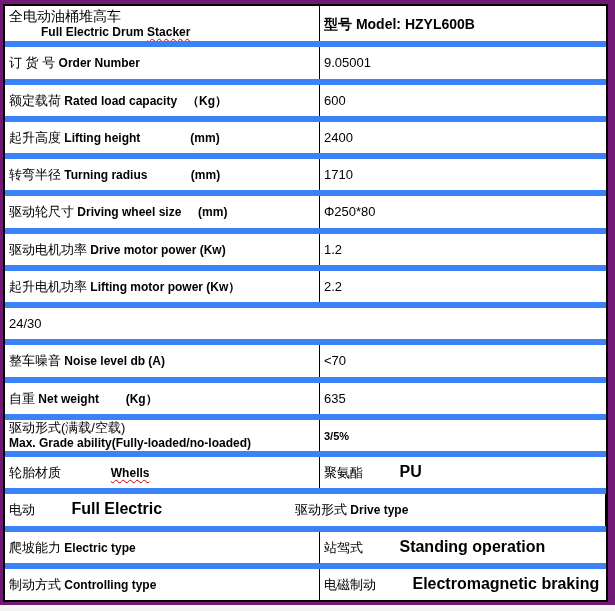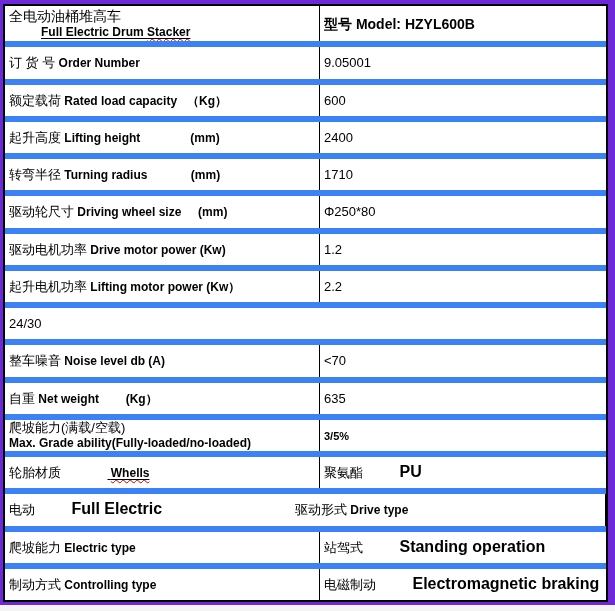--- a/index.html
+++ b/index.html
@@ -3,21 +3,21 @@
 <meta charset="utf-8">
 <style>
   html, body { margin: 0; padding: 0; }
   body {
     width: 615px; height: 611px;
     background: #ffffff;
     font-family: "Liberation Sans", sans-serif;
     color: #000;
     overflow: hidden;
   }
-  .page { position: relative; width: 615px; height: 611px; background: #6d28d9; }
+  .page { position: relative; width: 615px; height: 611px; background: #701a75; }
   .spec-table {
     position: absolute; left: 3px; top: 4px;
     width: 601px; height: 594px;
     border: 2px solid #000;
     display: flex; flex-direction: column;
     background: #fff;
   }
   .tr { display: flex; flex: 1; border-top: 6px solid #3b82f6; min-height: 0; }
   .tr:first-child { border-top: none; }
   .tr-header { flex: 1.13; }
@@ -29,21 +29,21 @@
   .td-value { flex: 1; }
   .zh { font-size: 13px; white-space: pre-wrap; }
   .en { font-weight: bold; font-size: 12px; white-space: pre-wrap; }
   .label-line, .value-line { display: block; line-height: 16px; }
   .en2 { display: block; line-height: 15px; }
   .zh + .en::before { content: " "; }
   .value-plain { font-size: 13px; font-weight: normal; }
   .tr.small-value .value-plain { font-size: 11px; font-weight: bold; }
   .vzh { font-size: 13px; }
   .ven { font-size: 16px; padding-left: 32px; }
-  .u { text-decoration: underline; text-decoration-thickness: 1px; text-underline-offset: 2px; padding-left: 32px; }
+  .u { text-decoration-thickness: 1px; text-underline-offset: 2px; padding-left: 32px; }
   .sp { text-decoration: underline wavy #cc0000; text-decoration-thickness: 1px; text-underline-offset: 2px; }
   .hdr-zh { font-size: 14px; line-height: 18px; display: block; }
   .hdr-model { font-size: 14px; font-weight: bold; }
   .hdr-model .zh { font-weight: bold; font-size: 14px; }
   .hdr-model .en { font-size: 14px; }
   .bottom-strip { position: absolute; left: 0; bottom: 0; width: 615px; height: 6px; background: #f4f4f4; }
 </style>
 </head>
 <body>
 
@@ -141,21 +141,21 @@
     <div class="td td-label">
       <span class="label-line"><span class="zh">自重</span><span class="en">Net weight        (Kg）</span></span>
 
     </div>
     <div class="td td-value">
       <span class="value-line"><span class="value-plain">635</span></span>
     </div>
   </div>
       <div class="tr small-value">
     <div class="td td-label">
-      <span class="label-line"><span class="zh">爬坡能力(满载/空载)</span></span>
+      <span class="label-line"><span class="zh">驱动形式(满载/空载)</span></span>
       <span class="en en2">Max. Grade ability(Fully-loaded/no-loaded)</span>
     </div>
     <div class="td td-value">
       <span class="value-line"><span class="value-plain">3/5%</span></span>
     </div>
   </div>
       <div class="tr">
     <div class="td td-label">
       <span class="label-line"><span class="zh">轮胎材质    </span><span class="en u"><span class="sp">Whells</span></span></span>
 

